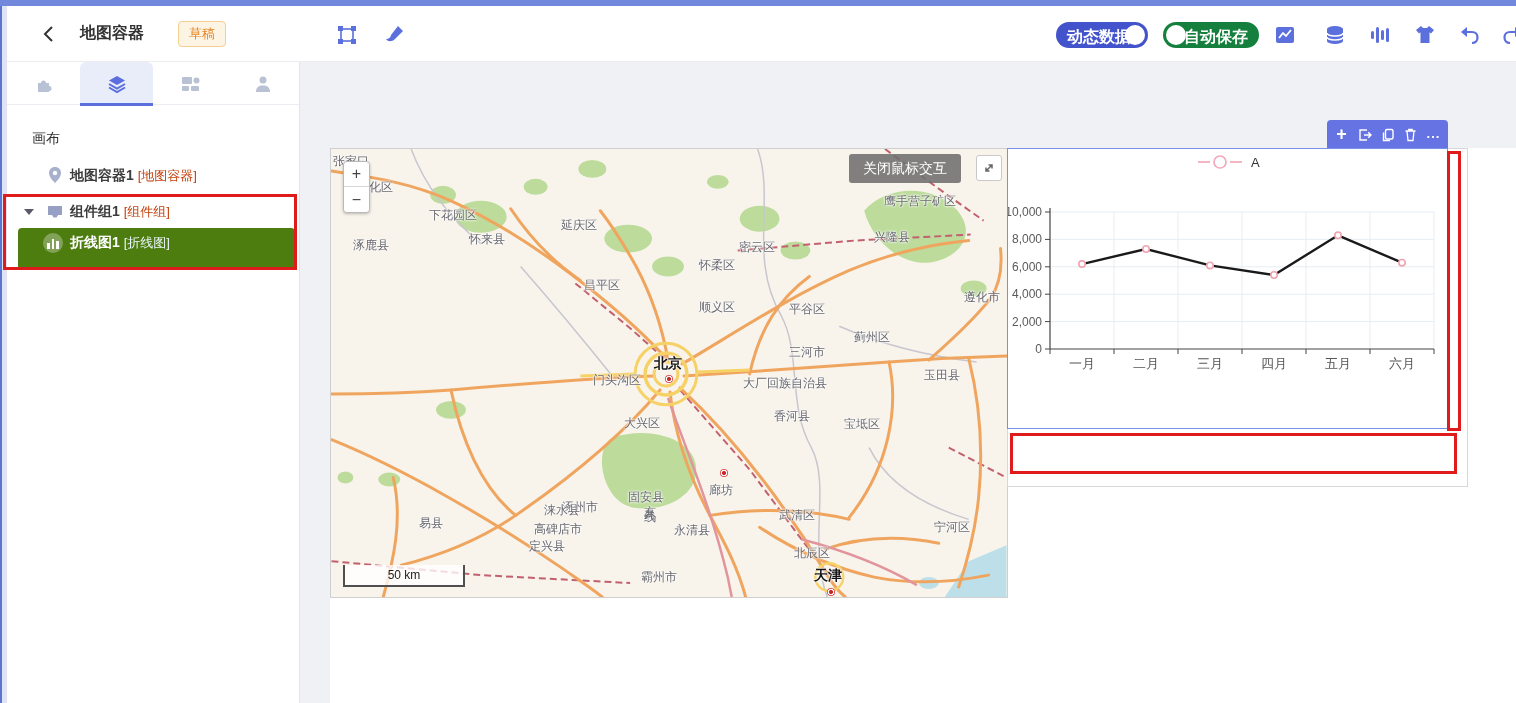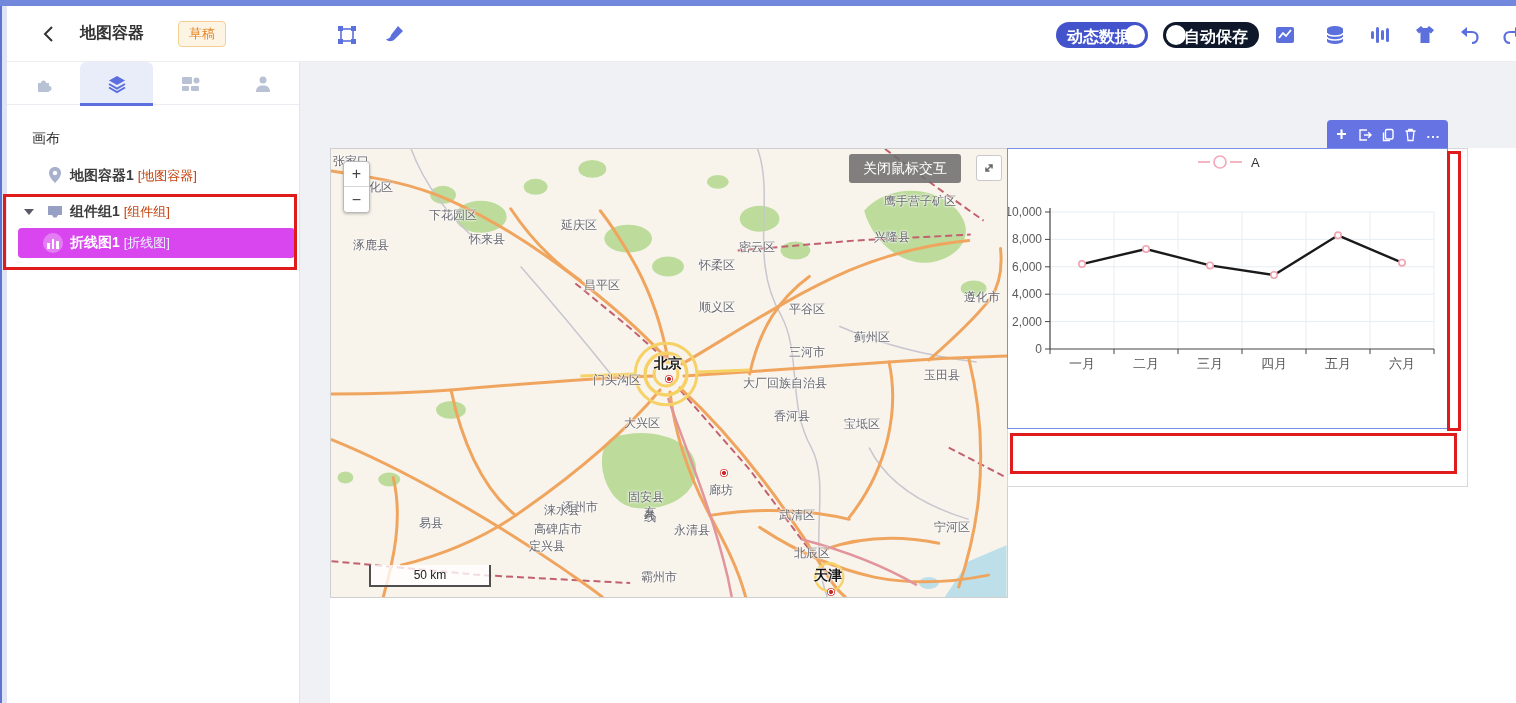--- a/index.html
+++ b/index.html
@@ -17,39 +17,39 @@
   #back-btn { left:31px; top:16px; width:24px; height:24px; cursor:pointer; }
   #page-title { left:73px; top:17px; font-size:16px; font-weight:bold; color:#333; }
   #status-badge { left:171px; top:15px; padding:3px 10px; font-size:13px; color:#e8821e;
     background:#fdf4e3; border:1px solid #f3cf92; border-radius:4px; }
   .hicon { width:24px; height:24px; top:17px; cursor:pointer; }
   .toggle { top:16px; height:26px; border-radius:13px; color:#fff; font-size:16px; cursor:pointer; }
   .toggle .knob { position:absolute; top:3px; width:20px; height:20px; border-radius:50%; background:#fff; }
   #toggle-dynamic { left:1049px; width:92px; background:#4353cb; }
   #toggle-dynamic .lbl { position:absolute; left:11px; top:5px; font-weight:bold; }
   #toggle-dynamic .knob { right:3px; }
-  #toggle-autosave { left:1156px; width:96px; background:#0f172a; }
+  #toggle-autosave { left:1156px; width:96px; background:#15803d; }
   #toggle-autosave .lbl { position:absolute; right:11px; top:5px; font-weight:bold; }
   #toggle-autosave .knob { left:3px; }
 
   
   #sidebar { left:7px; top:62px; width:293px; height:641px; background:#fff; border-right:1px solid #e2e4ea; z-index:4; }
   #tabbar { position:absolute; left:0; top:0; width:100%; height:43px; border-bottom:1px solid #ececf2; display:flex; }
   .tab { width:73.25px; height:43px; display:flex; align-items:center; justify-content:center; position:relative; cursor:pointer; }
   .tab.active { background:#e9edfa; border-radius:6px 6px 0 0; }
   .tab.active::after { content:""; position:absolute; left:0; bottom:-1px; width:100%; height:3px; background:#5b6fdd; }
   #canvas-label { position:absolute; left:25px; top:68px; font-size:14px; color:#333; }
   .tree-row { position:absolute; left:0; width:100%; height:28px; cursor:pointer; }
   .tree-name { position:absolute; left:63px; top:5px; font-size:14px; color:#3c3c3c; font-weight:bold; white-space:nowrap; }
   .tree-type { font-weight:normal; color:#c2410c; font-size:13px; }
   .caret { position:absolute; left:17px; top:11px; width:0; height:0;
     border-left:5px solid transparent; border-right:5px solid transparent; border-top:6px solid #5a5a66; }
   .row-icon { position:absolute; left:38px; top:3px; width:20px; height:20px; }
-  #tree-row-chart-pill { position:absolute; left:11px; top:166px; width:277px; height:30px;
-    background:#d946ef; border-radius:4px; cursor:pointer;padding-left:15px; }
+  #tree-row-chart-pill { position:absolute; left:11px; top:166px; width:277px; height:42px;
+    background:#4d7c0f; border-radius:4px; cursor:pointer;padding-left:15px; }
   #tree-row-chart-pill .tree-name { left:52px; top:6px; color:#fff; }
   #tree-row-chart-pill .tree-type { color:#eaf6fa; }
   .tree-chart-circle { position:absolute; left:25px; top:5px; width:20px; height:20px; border-radius:50%;
     background:rgba(255,255,255,.3); display:flex; align-items:flex-end; justify-content:center; gap:2px; padding-bottom:4px; }
   .tree-chart-circle i { display:block; width:2.5px; background:#fff; }
 
   
   #gray-band { left:300px; top:62px; width:1216px; height:86px; background:#eff1f5; }
   #gray-gutter { left:300px; top:62px; width:30px; height:641px; background:#eff1f5; }
 
@@ -70,21 +70,21 @@
   #zoom-in { border-bottom:1px solid #d8d8d8; border-radius:4px 4px 0 0; }
   #zoom-out { border-radius:0 0 4px 4px; }
   #interaction-btn { position:absolute; left:518px; top:5px; height:29px; padding:0 14px;
     background:rgba(110,110,110,.88); color:#fff; font-size:14px; line-height:29px;
     border-radius:3px; z-index:4; cursor:pointer; }
   #expand-btn { position:absolute; left:645px; top:6px; width:26px; height:26px; background:#fff;
     border:1px solid #c9c9c9; border-radius:3px; z-index:4; cursor:pointer;
     display:flex; align-items:center; justify-content:center; }
   #scale-bar { position:absolute; left:12px; top:416px; width:122px; height:22px;
     background:rgba(255,255,255,.78); border:2px solid #4f4f4f; border-top:none;
-    font-size:12px; color:#222; text-align:center; line-height:20px; z-index:4;margin-left:26px; }
+    font-size:12px; color:#222; text-align:center; line-height:20px; z-index:4; }
 
   
   #chart-container { left:1007px; top:148px; width:461px; height:339px; background:#fff;
     border:1px solid #d8d8d8; z-index:2; }
   #chart-widget { position:absolute; left:-1px; top:-1px; width:441px; height:281px;
     border:1px solid #7b8fe8; background:#fff; overflow:hidden; cursor:pointer; }
   #chart-svg { display:block; }
   .tick { font-size:12px; fill:#5a5a5a; font-family:"Liberation Sans","DejaVu Sans",sans-serif; }
   .xtick { font-size:13px; fill:#555; font-family:"Liberation Sans","DejaVu Sans",sans-serif; }
   .legend-t { font-size:13px; fill:#333; font-family:"Liberation Sans","DejaVu Sans",sans-serif; }

